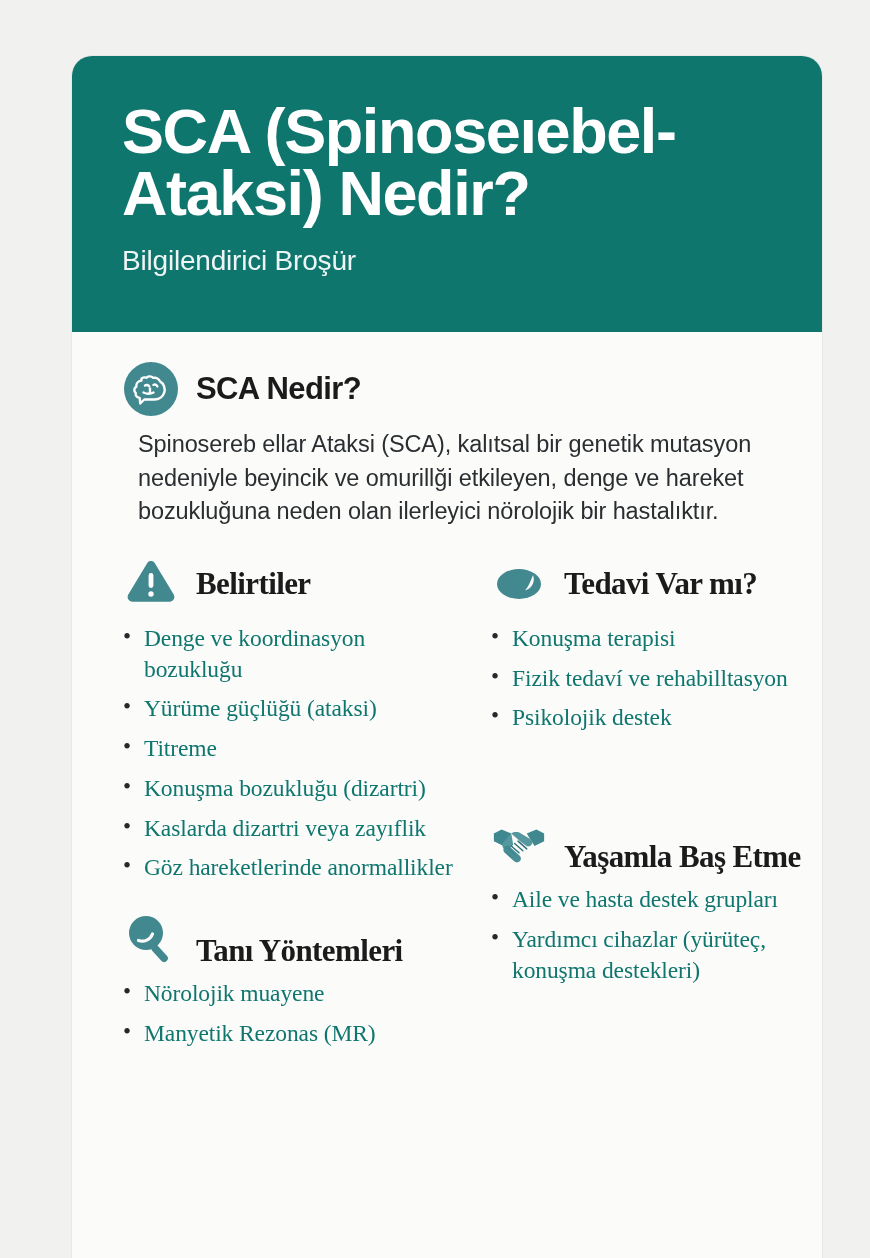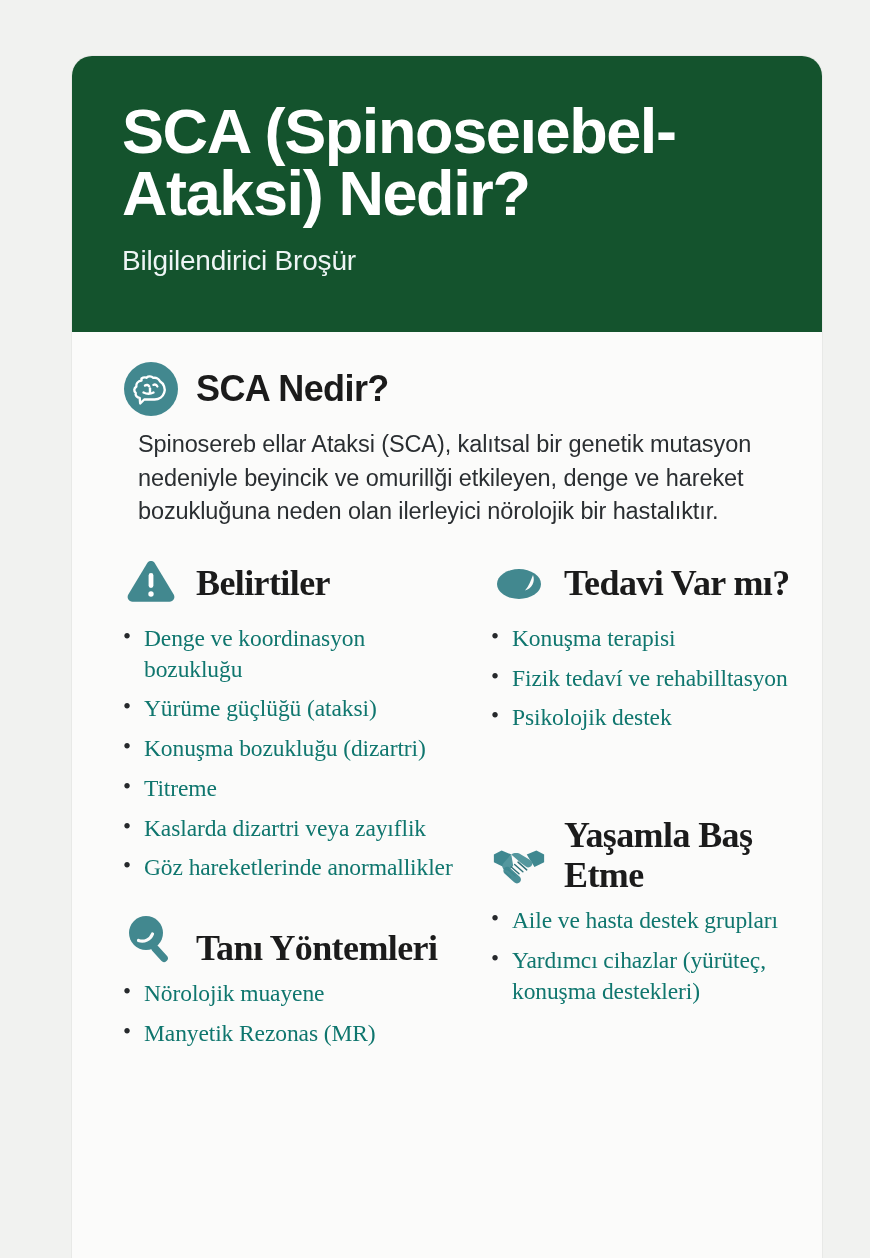--- a/index.html
+++ b/index.html
@@ -30,21 +30,21 @@
     width: 750px;
     height: 1210px;
     background: #fbfbfa;
     border-radius: 20px 20px 0 0;
     overflow: hidden;
     box-shadow: 0 0 0 1px rgba(0,0,0,0.035);
   }
 
   
   .card-header {
-    background: #14532d;
+    background: #0f766e;
     padding: 44px 50px 28px 50px;
     box-sizing: border-box;
     height: 276px;
   }
   .brochure-title {
     margin: 0;
     color: #ffffff;
     font-size: 63px;
     line-height: 0.99;
     font-weight: 700;
@@ -74,21 +74,21 @@
 
   .section-icon {
     flex: 0 0 auto;
     width: 58px;
     height: 58px;
     display: flex;
     align-items: center;
     justify-content: center;
   }
   .section-title {
-    font-size: 36px;
+    font-size: 31px;
     font-weight: 700;
     color: #1b1b1b;
     letter-spacing: -0.6px;
     line-height: 1.1;
   }
 
   .intro-paragraph {
     margin: 10px 0 0 16px;
     font-size: 23.5px;
     line-height: 1.43;
@@ -174,22 +174,22 @@
                 <path d="M24.3 5.0c1.7-2.6 5.7-2.6 7.4 0l19.0 31.5c1.9 3.2-0.4 7.3-4.2 7.3H9.5c-3.8 0-6.1-4.1-4.2-7.3z" fill="#42888f"></path>
                 <rect x="25.6" y="15" width="4.8" height="15" rx="2.4" fill="#ffffff"></rect>
                 <circle cx="28" cy="36" r="2.7" fill="#ffffff"></circle>
               </svg>
             </span>
             <span class="section-title">Belirtiler</span>
           </div>
           <ul class="bullet-list">
             <li>Denge ve koordinasyon bozukluğu</li>
             <li>Yürüme güçlüğü (ataksi)</li>
+            <li>Titreme</li>
             <li>Konuşma bozukluğu (dizartri)</li>
-            <li>Titreme</li>
             <li>Kaslarda dizartri veya zayıflik</li>
             <li>Göz hareketlerinde anormallikler</li>
           </ul>
 
           <div class="spacer-block-sm"></div>
 
           <div class="section-head stacked">
             <span class="section-icon">
               <svg class="svg-icon" width="58" height="58" viewBox="0 0 58 58" aria-hidden="true">
                 <circle cx="24" cy="23" r="17" fill="#42888f"></circle>

